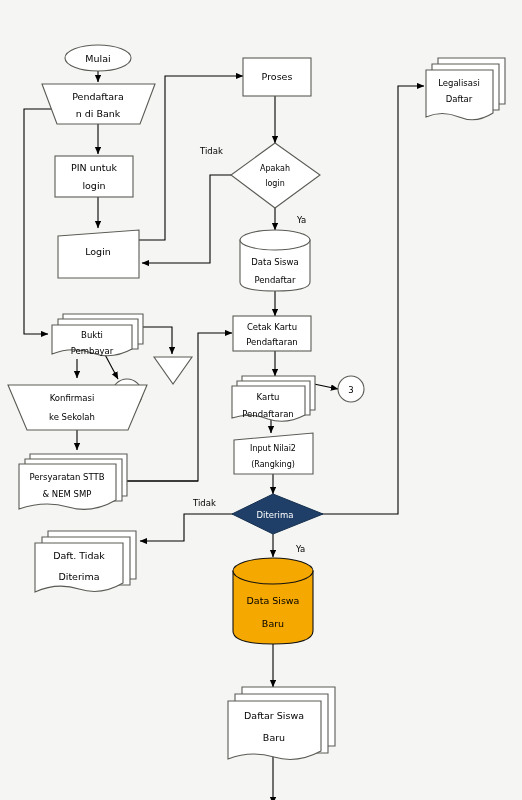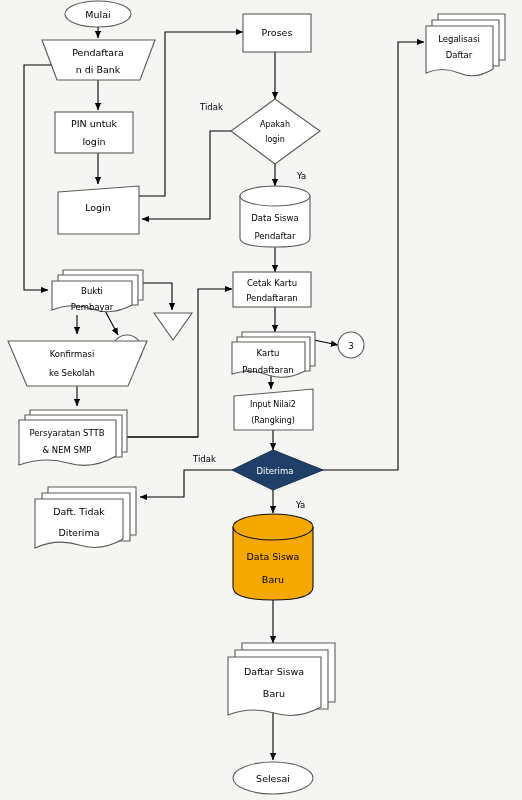--- a/index.html
+++ b/index.html
@@ -2,21 +2,21 @@
 <html><head>
 <meta charset="utf-8">
 <style>
   html,body{margin:0;padding:0;}
   body{
     width:522px;height:800px;
     background:#f5f5f3;
     font-family:"DejaVu Sans", sans-serif;
     overflow:hidden;
   }
-  #stage{position:relative;width:522px;height:719px;}
+  #stage{position:relative;width:522px;height:719px;margin-top:44px;}
   #stage svg{position:absolute;left:0;top:0;}
   .lbl{
     font-family:"DejaVu Sans", sans-serif;
     font-size:9.5px;
     fill:#000;
     text-anchor:middle;
     dominant-baseline:middle;
   }
   .lbl.small{font-size:8.5px;}
   .lbl.tiny{font-size:8px;}

